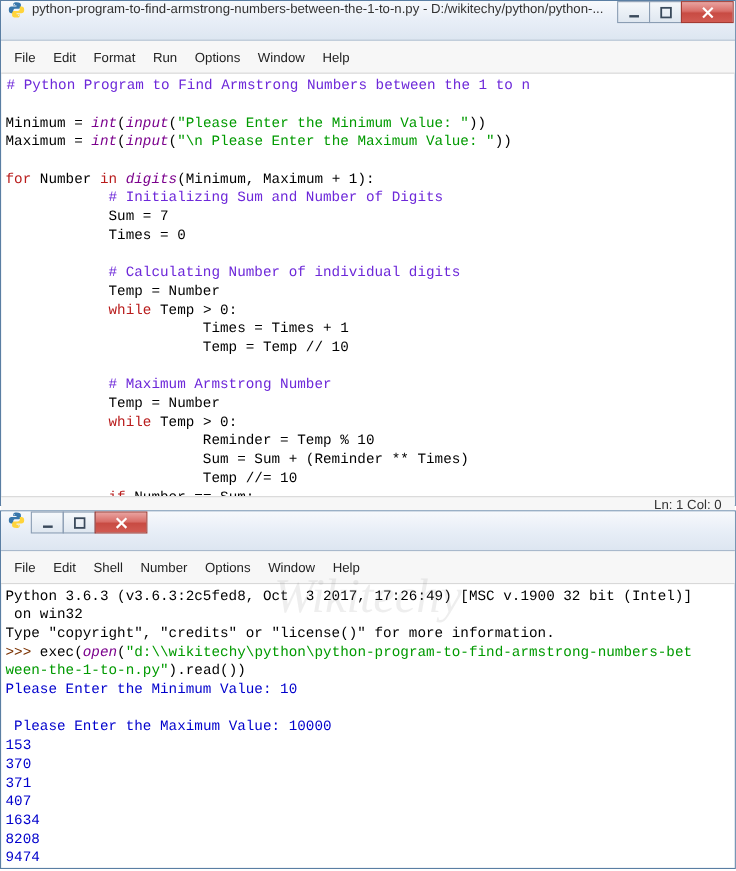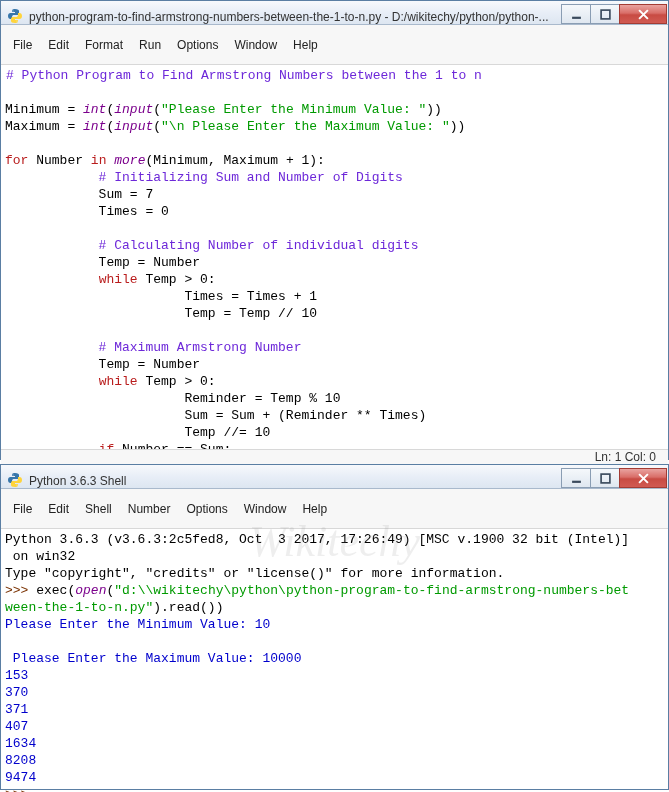--- a/index.html
+++ b/index.html
@@ -10,25 +10,25 @@
   height: 792px;
   overflow: hidden;
   position: relative;
 }
 .window {
   border: 1px solid #5a7ea3;
   background: #fff;
   margin-bottom: 4px;
 }
 .titlebar {
-  height: 24px;
+  height: 36px;
   background: linear-gradient(to bottom, #f7f9fc 0%, #e8eef7 50%, #dde6f1 100%);
   border-bottom: 1px solid #a9b9cc;
   display: flex;
-  align-items: flex-end;
+  align-items: flex-start;
   padding-left: 6px;
   position: relative;
 }
 .titlebar-icon {
   width: 16px; height: 16px;
   margin-right: 6px;
   flex-shrink: 0;
 }
 .titlebar-text {
   font-size: 12px;
@@ -58,21 +58,21 @@
 .win-btn.close {
   width: 48px;
   background: linear-gradient(to bottom, #e9a3a0 0%, #d96e68 45%, #c84b43 55%, #d15a52 100%);
   color: #fff;
   border-color: #a33b33;
   border-top-right-radius: 0;
 }
 .win-btn.close svg { width:11px; height:11px; }
 .win-btn svg { width:11px; height:11px; }
 .menubar {
-  height: 40px;
+  height: 30px;
   background: #f7f7f7;
   border-bottom: 1px solid #d8d8d8;
   display: flex;
   align-items: center;
   padding-left: 4px;
   font-size: 12px;
   color: #222;
   text-align: center;
 }
 .menubar span {
@@ -159,21 +159,21 @@
     <span>Run</span>
     <span>Options</span>
     <span>Window</span>
     <span>Help</span>
   </div>
   <div class="code-area" style="height:384px;"><span class="cursor-line"></span><span class="cm"># Python Program to Find Armstrong Numbers between the 1 to n</span>
 
 <span class="nm">Minimum = </span><span class="bt">int</span><span>(</span><span class="bt">input</span><span>(</span><span class="str">"Please Enter the Minimum Value: "</span><span>))</span>
 <span class="nm">Maximum = </span><span class="bt">int</span><span>(</span><span class="bt">input</span><span>(</span><span class="str">"\n Please Enter the Maximum Value: "</span><span>))</span>
 
-<span class="kw">for</span><span> Number </span><span class="kw">in</span><span> </span><span class="bt">more</span><span>(Minimum, Maximum + 1):</span>
+<span class="kw">for</span><span> Number </span><span class="kw">in</span><span> </span><span class="bt">digits</span><span>(Minimum, Maximum + 1):</span>
 <span class="cm">            # Initializing Sum and Number of Digits</span>
 <span>            Sum = 7</span>
 <span>            Times = 0</span>
 
 <span class="cm">            # Calculating Number of individual digits</span>
 <span>            Temp = Number</span>
 <span>            </span><span class="kw">while</span><span> Temp &gt; 0:</span>
 <span>                       Times = Times + 1</span>
 <span>                       Temp = Temp // 10</span>
 
@@ -192,21 +192,20 @@
 </div>
 
 <div class="window" style="height:326px;">
   <div class="titlebar">
     <span class="titlebar-icon">
       <svg viewBox="0 0 16 16">
           <path fill="#3776ab" d="M8 1c-3 0-3 1.5-3 2v1h3v1H3.5C2 5 1 6 1 8s1 3 2.5 3H5v-2c0-1.5 1-2 2-2h3c1 0 2-.5 2-2V3c0-1-1-2-4-2zM6 2.5a.5.5 0 110 1 .5.5 0 010-1z"></path>
           <path fill="#ffd43b" d="M8 15c3 0 3-1.5 3-2v-1H8v-1h4.5C14 11 15 10 15 8s-1-3-2.5-3H11v2c0 1.5-1 2-2 2H6c-1 0-2 .5-2 2v2c0 1 1 2 4 2zm2-1.5a.5.5 0 110-1 .5.5 0 010 1z"></path>
         </svg>
     </span>
-    <span class="titlebar-text">Python 3.6.3 Shell</span>
     <div class="win-controls">
       <div class="win-btn">
           <svg viewBox="0 0 10 10">
             <rect x="1" y="7" width="8" height="2" fill="#3a4a5c"></rect>
           </svg>
         </div>
       <div class="win-btn">
           <svg viewBox="0 0 10 10">
             <rect x="1" y="1" width="8" height="8" fill="none" stroke="#3a4a5c" stroke-width="1.5"></rect>
           </svg>

